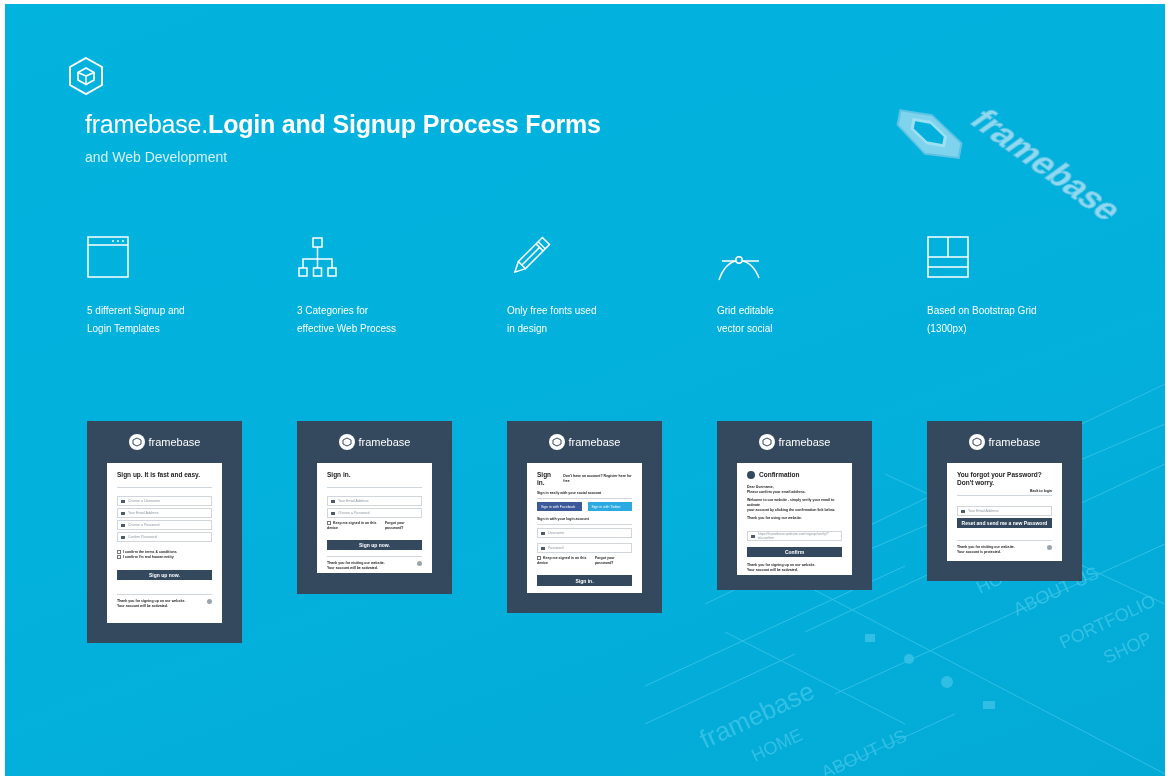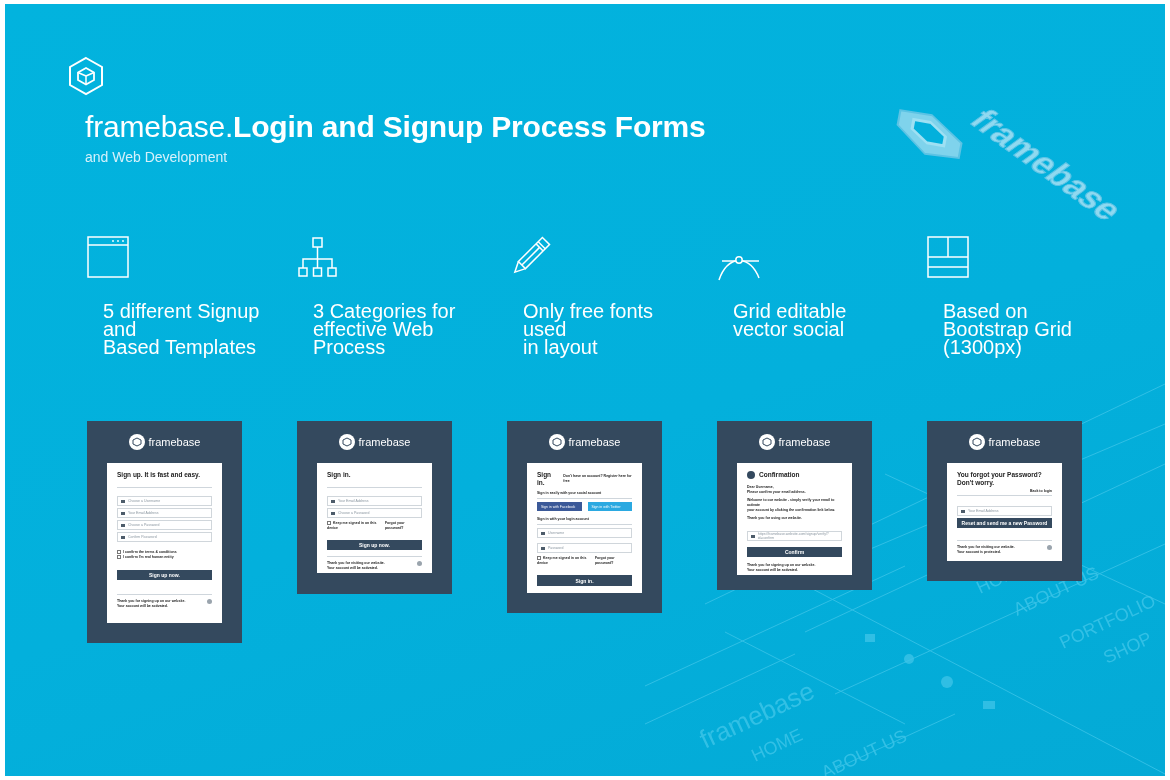--- a/index.html
+++ b/index.html
@@ -5,29 +5,29 @@
   * { box-sizing: border-box; margin: 0; padding: 0; }
   html, body { width: 1170px; height: 780px; background: #ffffff; overflow: hidden; }
   body { font-family: "Liberation Sans", sans-serif; position: relative; }
   .stage {
     position: absolute; left: 5px; top: 4px; width: 1160px; height: 772px;
     background: linear-gradient(160deg, #02b3de 0%, #03b0dc 55%, #04aad6 100%);
     overflow: hidden;
   }
   .bg-wire { position: absolute; left: 0; top: 0; width: 1160px; height: 772px; pointer-events: none; }
   .logo-mark { position: absolute; left: 62px; top: 52px; width: 38px; height: 40px; }
-  .title { position: absolute; left: 80px; top: 106px; color: #fff; font-size: 30px; white-space: nowrap; letter-spacing: -0.2px; }
+  .title { position: absolute; left: 80px; top: 106px; color: #fff; font-size: 25px; white-space: nowrap; letter-spacing: -0.2px; }
   .title .light { font-weight: normal; }
   .title .bold { font-weight: bold; }
   .subtitle { position: absolute; left: 80px; top: 144px; color: #d6f1fb; font-size: 14px; line-height: 18px; width: 330px; }
   .iso-logo { position: absolute; left: 878px; top: 78px; width: 250px; height: 160px; }
 
   .feature { position: absolute; top: 230px; width: 190px; }
   .feature .ficon { height: 48px; display: block; }
-  .feature .ftext { color: #fff; font-size: 20px; line-height: 18px; margin-top: 20px; margin-left: 16px; }
+  .feature .ftext { color: #fff; font-size: 10px; line-height: 18px; margin-top: 20px; }
 
   .card { position: absolute; top: 417px; width: 155px; background: #34495e; }
   .card .brand { height: 42px; display: flex; align-items: center; justify-content: center; color: #fff; font-size: 11px; gap: 4px; }
   .card .brand .bicon { width: 16px; height: 16px; border-radius: 50%; background: #fff; display: flex; align-items: center; justify-content: center; }
   .card .panel { background: #fff; margin: 0 20px; padding: 8px 10px 8px 10px; }
   .panel .ptitle { font-size: 6.5px; color: #222; font-weight: bold; line-height: 8px; }
   .panel .rule { border-top: 1px solid #cfd6dc; margin: 8px 0 8px; }
   .panel .field { border: 1px solid #d0d6db; height: 10px; margin-bottom: 2px; display: flex; align-items: center; padding-left: 3px; font-size: 3.5px; color: #8a96a0; gap: 3px; }
   .panel .field .fi { width: 4px; height: 3px; background: #4d5c6a; display: inline-block; }
   .panel .tiny { font-size: 3.5px; color: #222; line-height: 5px; font-weight: bold; }
@@ -103,21 +103,21 @@
   <div class="feature" style="left:82px;">
     <svg class="ficon" width="44" height="44" viewBox="0 0 44 44">
       <rect x="1" y="1" width="40" height="40" fill="none" stroke="#fff" stroke-width="1.5"></rect>
       <line x1="1" y1="9" x2="41" y2="9" stroke="#fff" stroke-width="1.5"></line>
       <circle cx="26" cy="5" r="0.9" fill="#fff"></circle>
         <circle cx="31" cy="5" r="0.9" fill="#fff"></circle>
         <circle cx="36" cy="5" r="0.9" fill="#fff"></circle>
     </svg>
     <div class="ftext">
       <div>5 different Signup and</div>
-        <div>Based Templates</div>
+        <div>Login Templates</div>
     </div>
   </div>
 
   <div class="feature" style="left:292px;">
     <svg class="ficon" width="44" height="44" viewBox="0 0 44 44">
       <rect x="16" y="2" width="9" height="9" fill="none" stroke="#fff" stroke-width="1.5"></rect>
       <line x1="20.5" y1="11" x2="20.5" y2="23" stroke="#fff" stroke-width="1.5"></line>
       <polyline points="6,32 6,23 35,23 35,32" fill="none" stroke="#fff" stroke-width="1.5"></polyline>
       <line x1="20.5" y1="23" x2="20.5" y2="32" stroke="#fff" stroke-width="1.5"></line>
       <rect x="2" y="32" width="8" height="8" fill="none" stroke="#fff" stroke-width="1.5"></rect>
@@ -135,21 +135,21 @@
       <g transform="rotate(45 22 22)" fill="none" stroke="#fff" stroke-width="1.5">
         <rect x="17" y="-2" width="10" height="34"></rect>
         <line x1="17" y1="4" x2="27" y2="4"></line>
         <line x1="17" y1="7" x2="27" y2="7"></line>
         <line x1="22" y1="7" x2="22" y2="32"></line>
         <polyline points="17,32 22,42 27,32"></polyline>
       </g>
     </svg>
     <div class="ftext">
       <div>Only free fonts used</div>
-        <div>in layout</div>
+        <div>in design</div>
     </div>
   </div>
 
   <div class="feature" style="left:712px;">
     <svg class="ficon" width="46" height="44" viewBox="0 0 46 44">
       <path d="M2 44 Q8 26 22 24 Q36 26 42 42" fill="none" stroke="#fff" stroke-width="1.5"></path>
       <line x1="5" y1="25" x2="42" y2="25" stroke="#fff" stroke-width="1.5"></line>
       <circle cx="22" cy="24" r="3.2" fill="#03b0dc" stroke="#fff" stroke-width="1.5"></circle>
     </svg>
     <div class="ftext">

